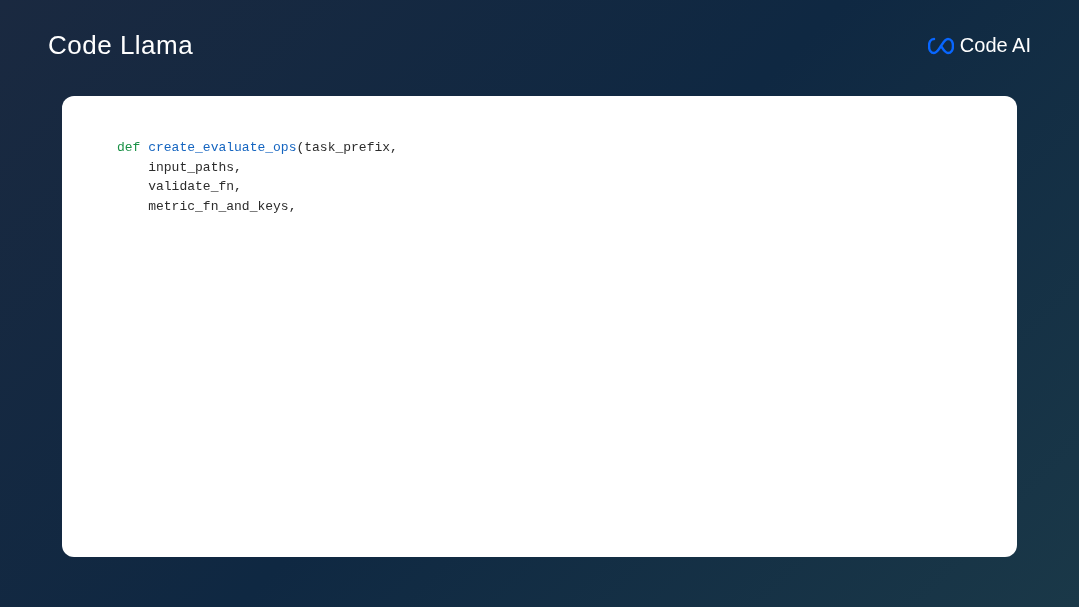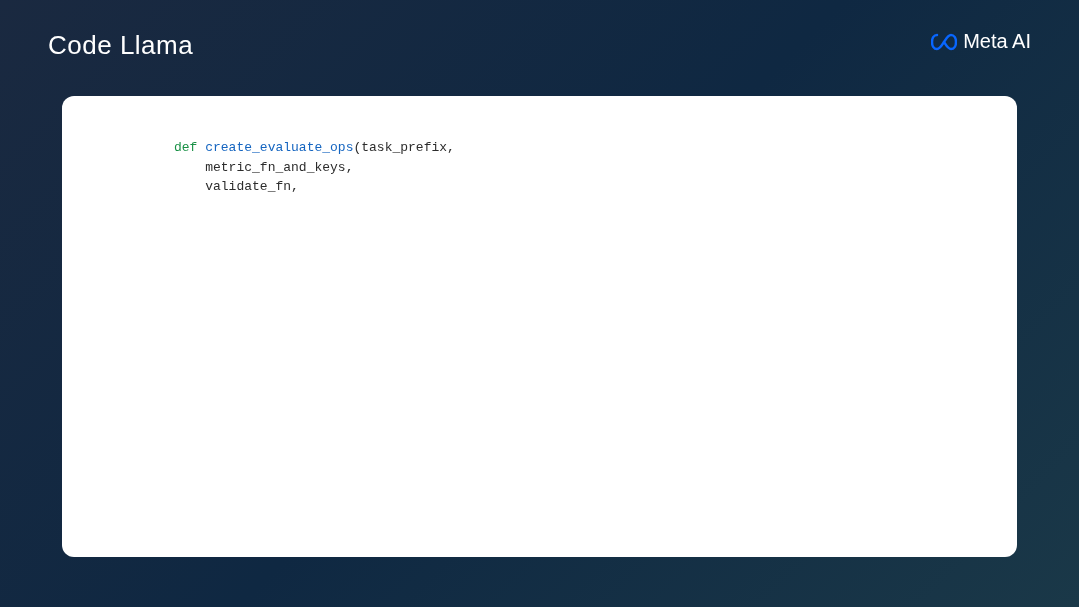--- a/index.html
+++ b/index.html
@@ -15,21 +15,21 @@
       position: relative;
       overflow: hidden;
     }
     .header {
       position: absolute;
       top: 30px;
       left: 48px;
       right: 48px;
       display: flex;
       justify-content: space-between;
-      align-items: flex-start;
+      align-items: center;
     }
     .title {
       color: #ffffff;
       font-size: 26px;
       font-weight: 400;
       letter-spacing: 0.5px;
     }
     .logo {
       display: flex;
       align-items: center;
@@ -45,21 +45,21 @@
       font-weight: 500;
     }
     .code-panel {
       position: absolute;
       top: 96px;
       left: 62px;
       right: 62px;
       bottom: 50px;
       background: #ffffff;
       border-radius: 12px;
-      padding: 42px 112px;
+      padding: 42px 55px;
     }
     .code-content {
       font-family: "SF Mono", Monaco, Consolas, "Courier New", monospace;
       font-size: 13px;
       line-height: 1.5;
       color: #2c2c2c;
     }
     .code-line {
       white-space: pre;
     }
@@ -77,23 +77,24 @@
 <body>
 
 <div class="header">
   <div class="title">Code Llama</div>
   <div class="logo">
     <span class="logo-icon">
       <svg viewBox="0 0 26 18" xmlns="http://www.w3.org/2000/svg">
         <path d="M 6 2 C 3 2 1 5 1 9 C 1 13 3 16 6 16 C 9 16 11 12 13 9 C 15 6 17 2 20 2 C 23 2 25 5 25 9 C 25 13 23 16 20 16 C 17 16 15 12 13 9" fill="none" stroke="#0866ff" stroke-width="2.5" stroke-linecap="round"></path>
       </svg>
     </span>
-    <span class="logo-text">Meta AI</span>
+    <span class="logo-text">Code AI</span>
   </div>
 </div>
 
 <div class="code-panel">
   <div class="code-content">
     <div class="code-line"><span class="kw">def </span><span class="fn">create_evaluate_ops</span><span class="txt">(</span><span class="txt">task_prefix,</span></div>
+    <div class="code-line">    <span class="txt">input_paths,</span></div>
+    <div class="code-line">    <span class="txt">validate_fn,</span></div>
     <div class="code-line">    <span class="txt">metric_fn_and_keys,</span></div>
-    <div class="code-line">    <span class="txt">validate_fn,</span></div>
   </div>
 </div>
 
 </body></html>

